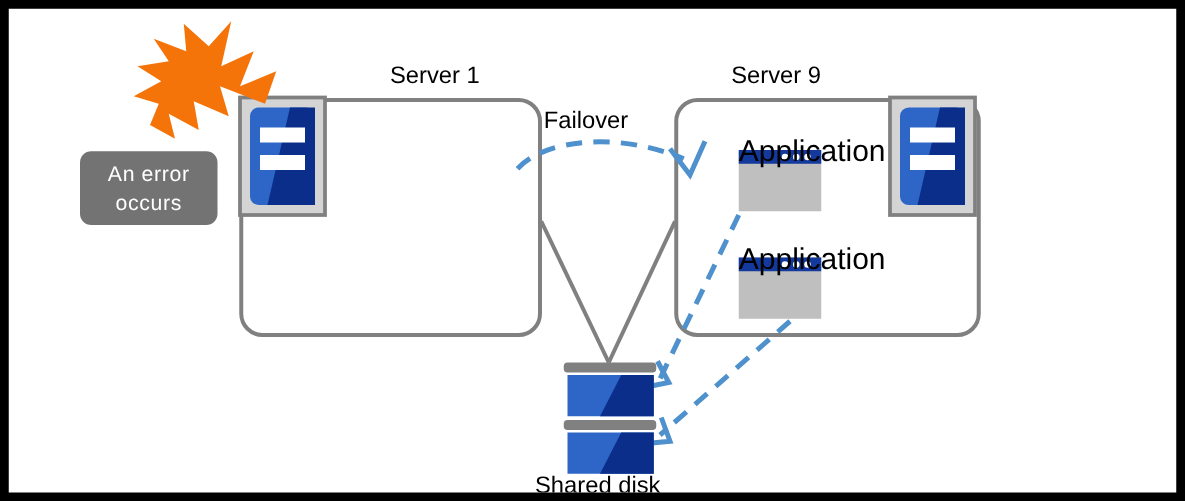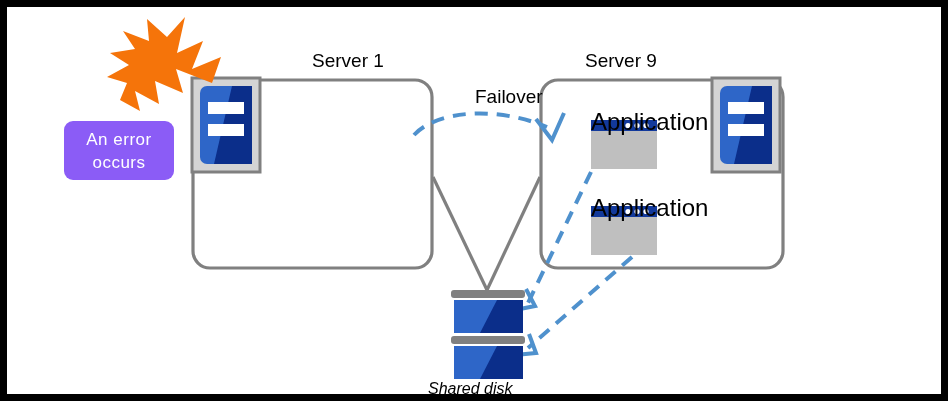--- a/index.html
+++ b/index.html
@@ -35,23 +35,22 @@
   .server-title {
     font-size: 19px;
     line-height: 19px;
   }
   .app-label {
     font-size: 24px;
     line-height: 18px;
     margin-top: 16px;
   }
   .disk-label {
-    font-size: 16px;
+    font-size: 19px;
     line-height: 19px;
-    font-style: italic;
   }
   .error-bubble {
     position: absolute;
     display: flex;
     flex-direction: column;
     align-items: center;
     justify-content: center;
     border-radius: 9px;
     color: #ffffff;
     font-family: "Liberation Sans", sans-serif;
@@ -176,22 +175,22 @@
   </svg>
 
   <div class="lbl server-title" style="left:305px; top:44px;">Server 1</div>
 
   <div class="lbl server-title" style="left:578px; top:44px;">Server 9</div>
 
   <div class="lbl app-label" style="left:584px; top:90px;">Application</div>
 
   <div class="lbl app-label" style="left:584px; top:176px;">Application</div>
 
-  <div class="lbl server-title" style="left:468px; top:80px;">Failover</div>
+  <div class="lbl server-title" style="left:428px; top:80px;">Failover</div>
 
   <div class="lbl disk-label" style="left:421px; top:372px;">Shared disk</div>
 
-  <div class="error-bubble" style="left:57px; top:114px; width:110px; height:59px; background:#8b5cf6;">
+  <div class="error-bubble" style="left:57px; top:114px; width:110px; height:59px; background:#737373;">
     <span>An error</span>
     <span>occurs</span>
   </div>
 
 </div>
 
 </body></html>

